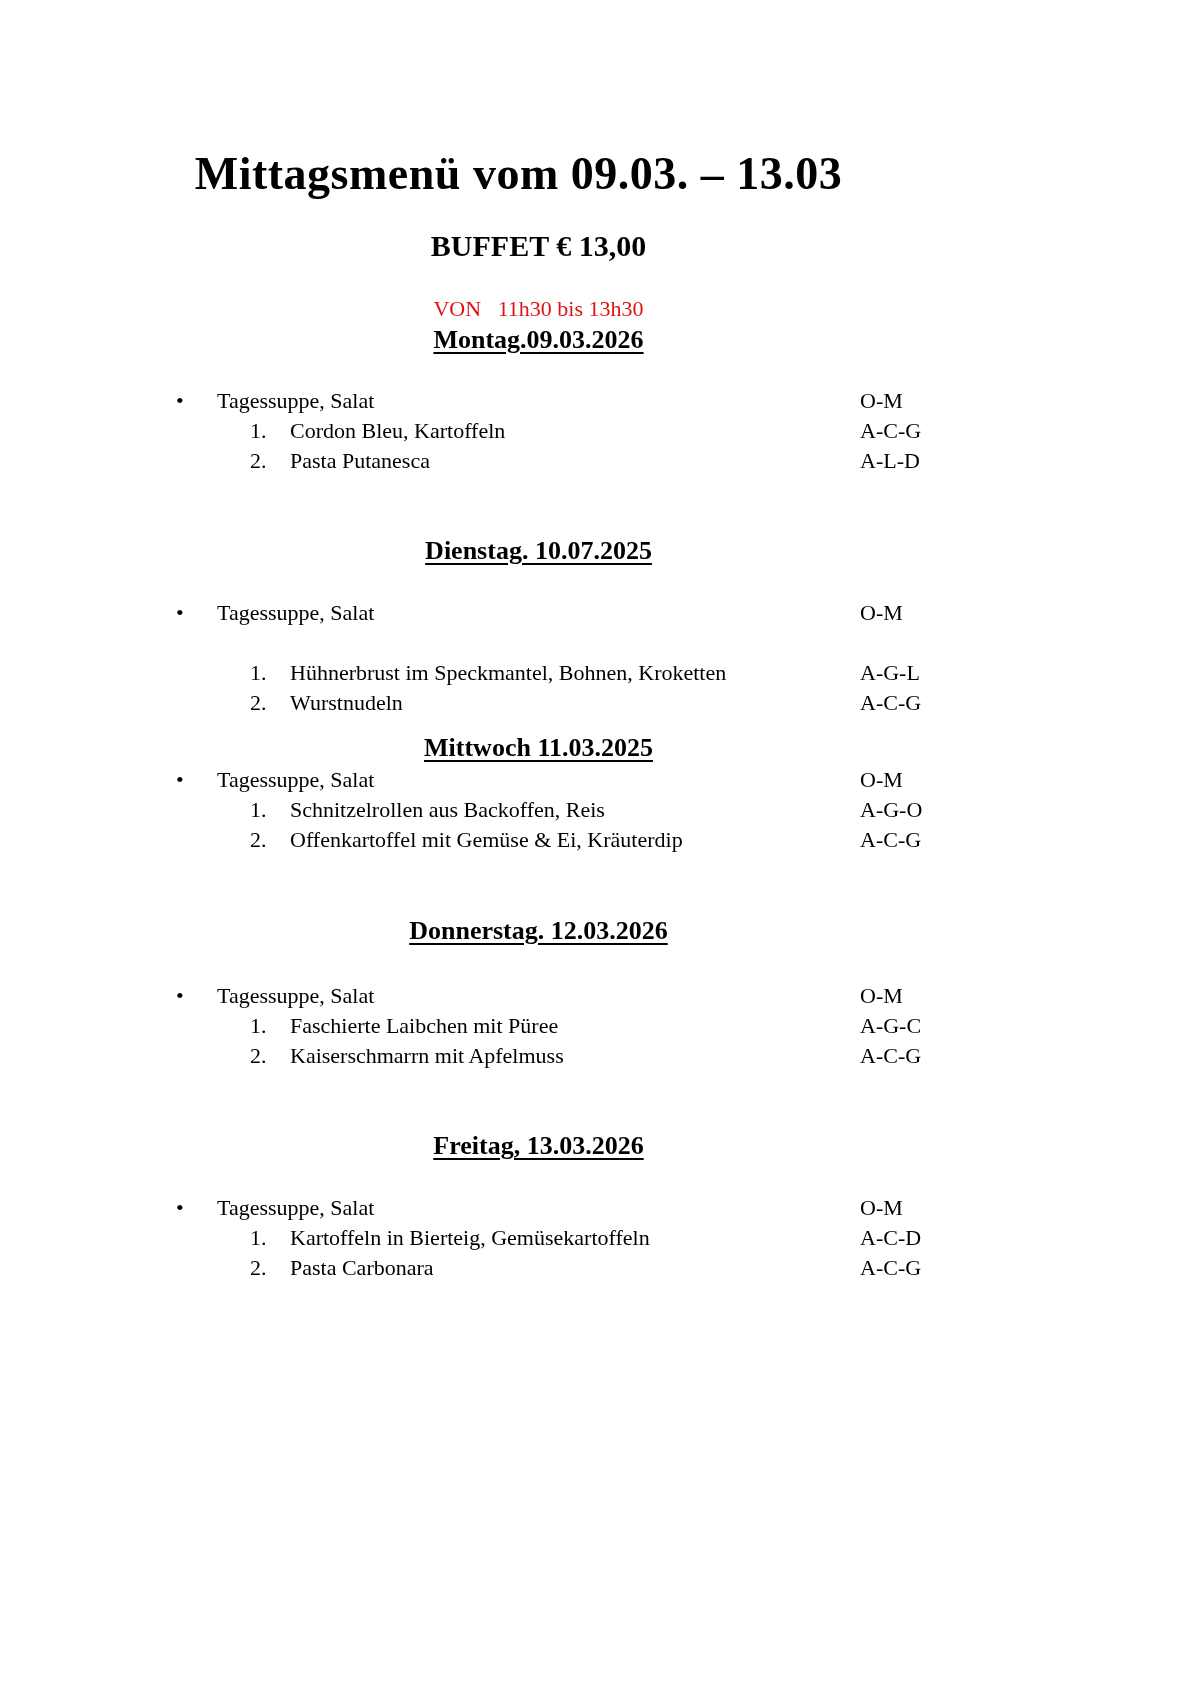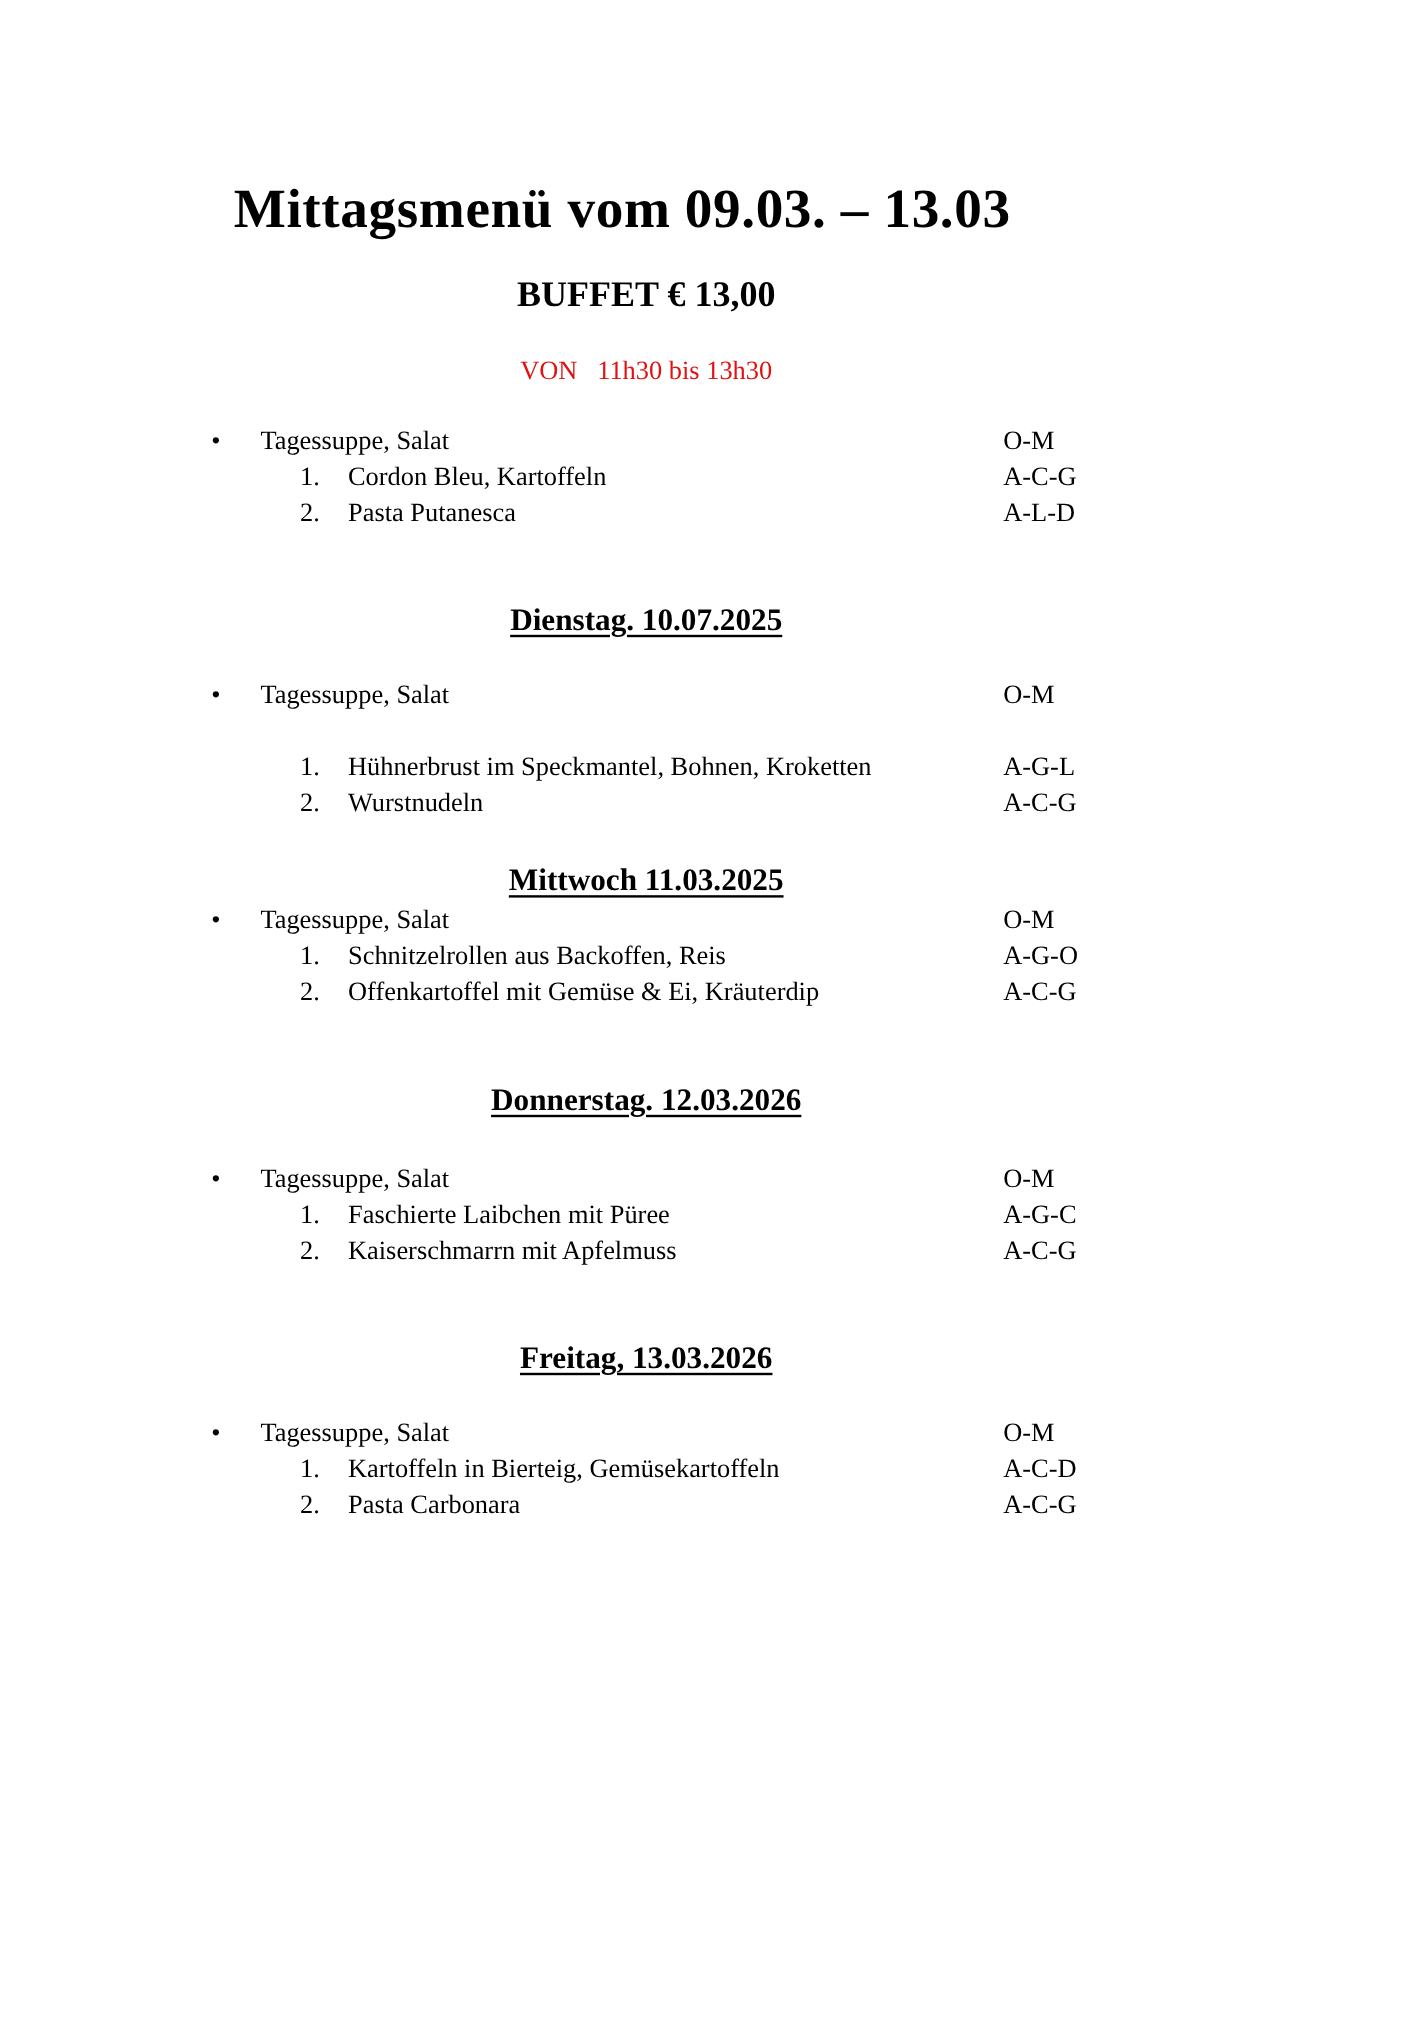--- a/index.html
+++ b/index.html
@@ -62,48 +62,49 @@
   }
   .row .marker {
     display: inline-block;
   }
   .row.bullet { padding-left: 176px; }
   .row.bullet .marker { width: 41px; }
   .row.numbered { padding-left: 250px; }
   .row.numbered .marker { width: 40px; }
   .row .allergens {
     position: absolute;
-    left: 836px;
+    left: 860px;
     top: 0;
   }
   
   .sec-montag     { margin-top: 4px; }
   .sec-montag .rows     { margin-top: 31px; }
   .sec-dienstag   { margin-top: 60px; }
   .sec-dienstag .rows   { margin-top: 32px; }
-  .sec-mittwoch   { margin-top: 35px; }
+  .sec-mittwoch   { margin-top: 15px; }
   .sec-mittwoch .rows   { margin-top: 2px; }
   .sec-donnerstag { margin-top: 61px; }
   .sec-donnerstag .rows { margin-top: 35px; }
   .sec-freitag    { margin-top: 60px; }
   .sec-freitag .rows    { margin-top: 32px; }
   .gap-below { margin-bottom: 30px; }
 </style>
 </head>
 <body>
 
 <div class="page">
 
   <div class="doc-title">Mittagsmenü vom 09.03. – 13.03</div>
 
   <div class="price-line">BUFFET € 13,00</div>
 
   <div class="hours-line" style="color: rgb(224, 19, 19);">VON   11h30 bis 13h30</div>
 
   <div class="day-section sec-montag">
+    <div class="day-heading"><span>Montag.09.03.2026</span></div>
     <div class="rows">
       <div class="row bullet">
         <span class="marker">•</span><span class="dish">Tagessuppe, Salat</span>
         <span class="allergens">O-M</span>
       </div>
       <div class="row numbered">
         <span class="marker">1.</span><span class="dish">Cordon Bleu, Kartoffeln</span>
         <span class="allergens">A-C-G</span>
       </div>
       <div class="row numbered">

